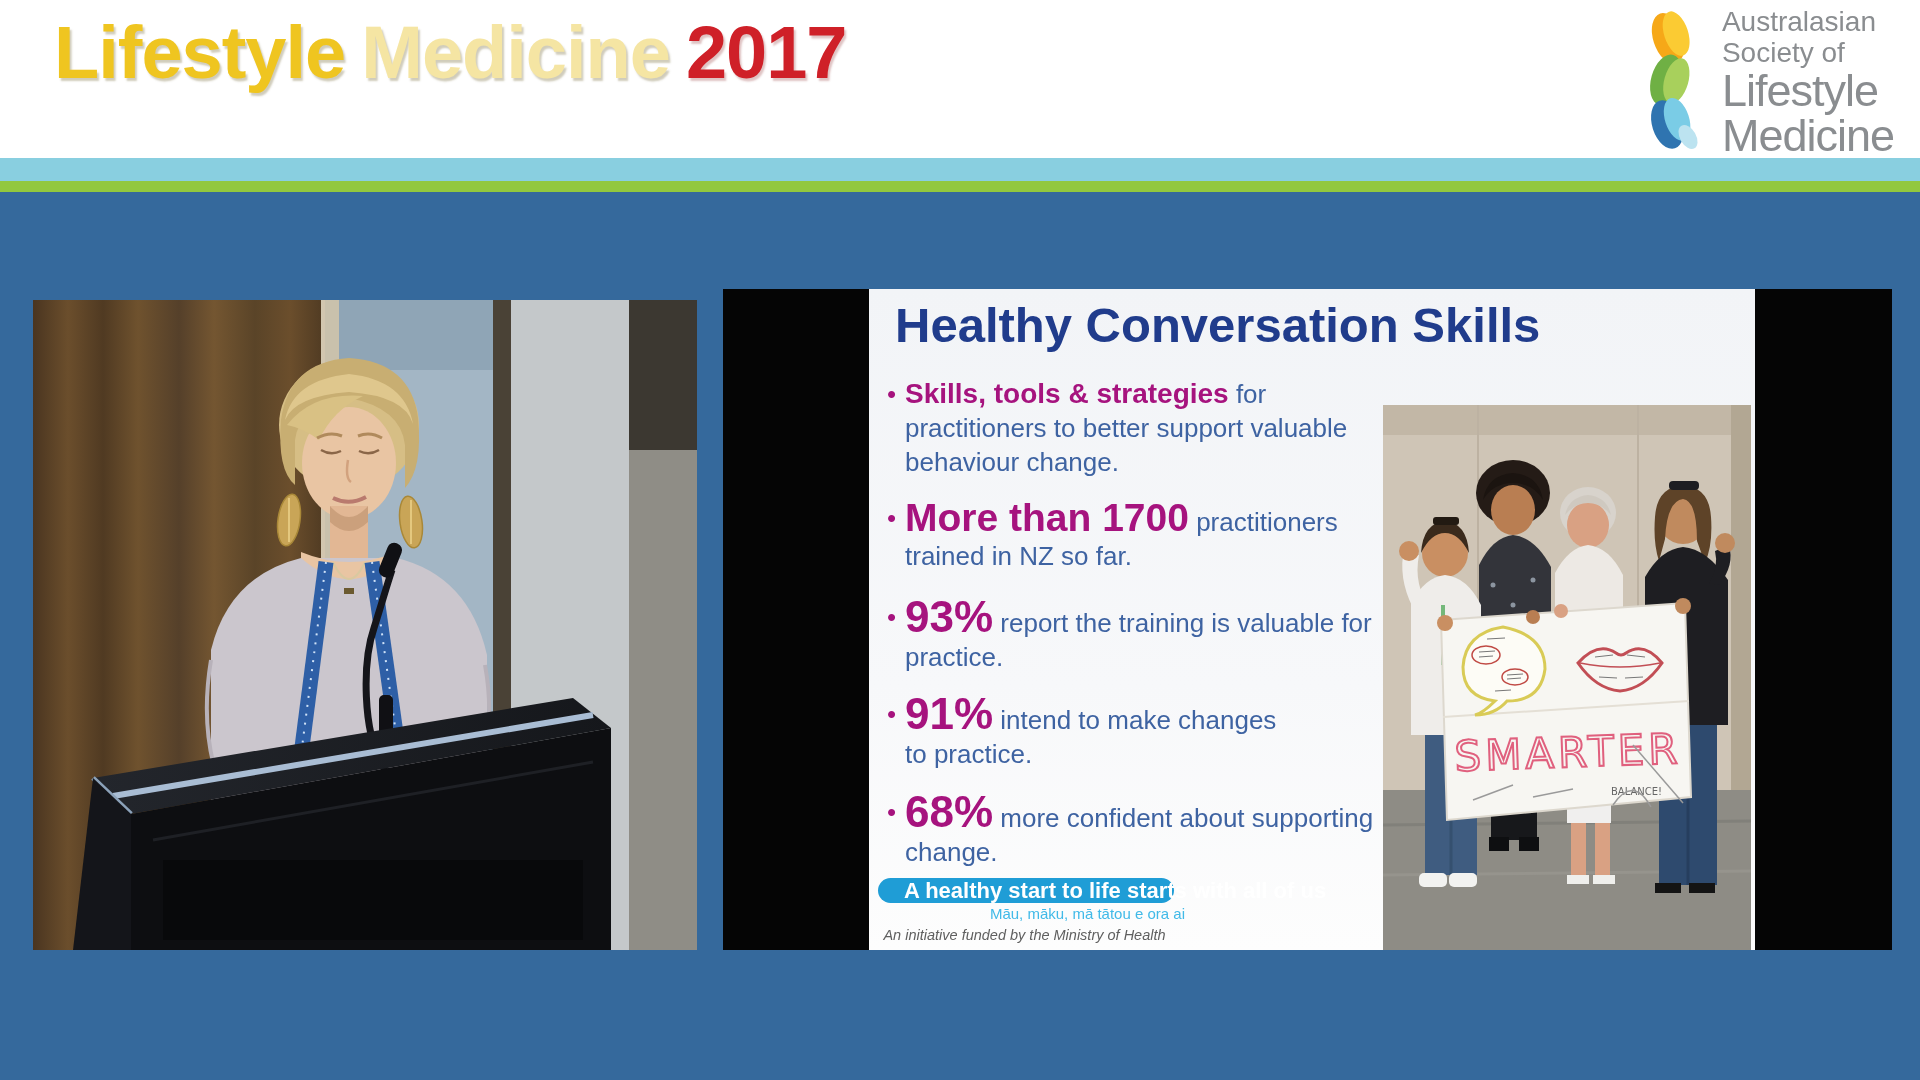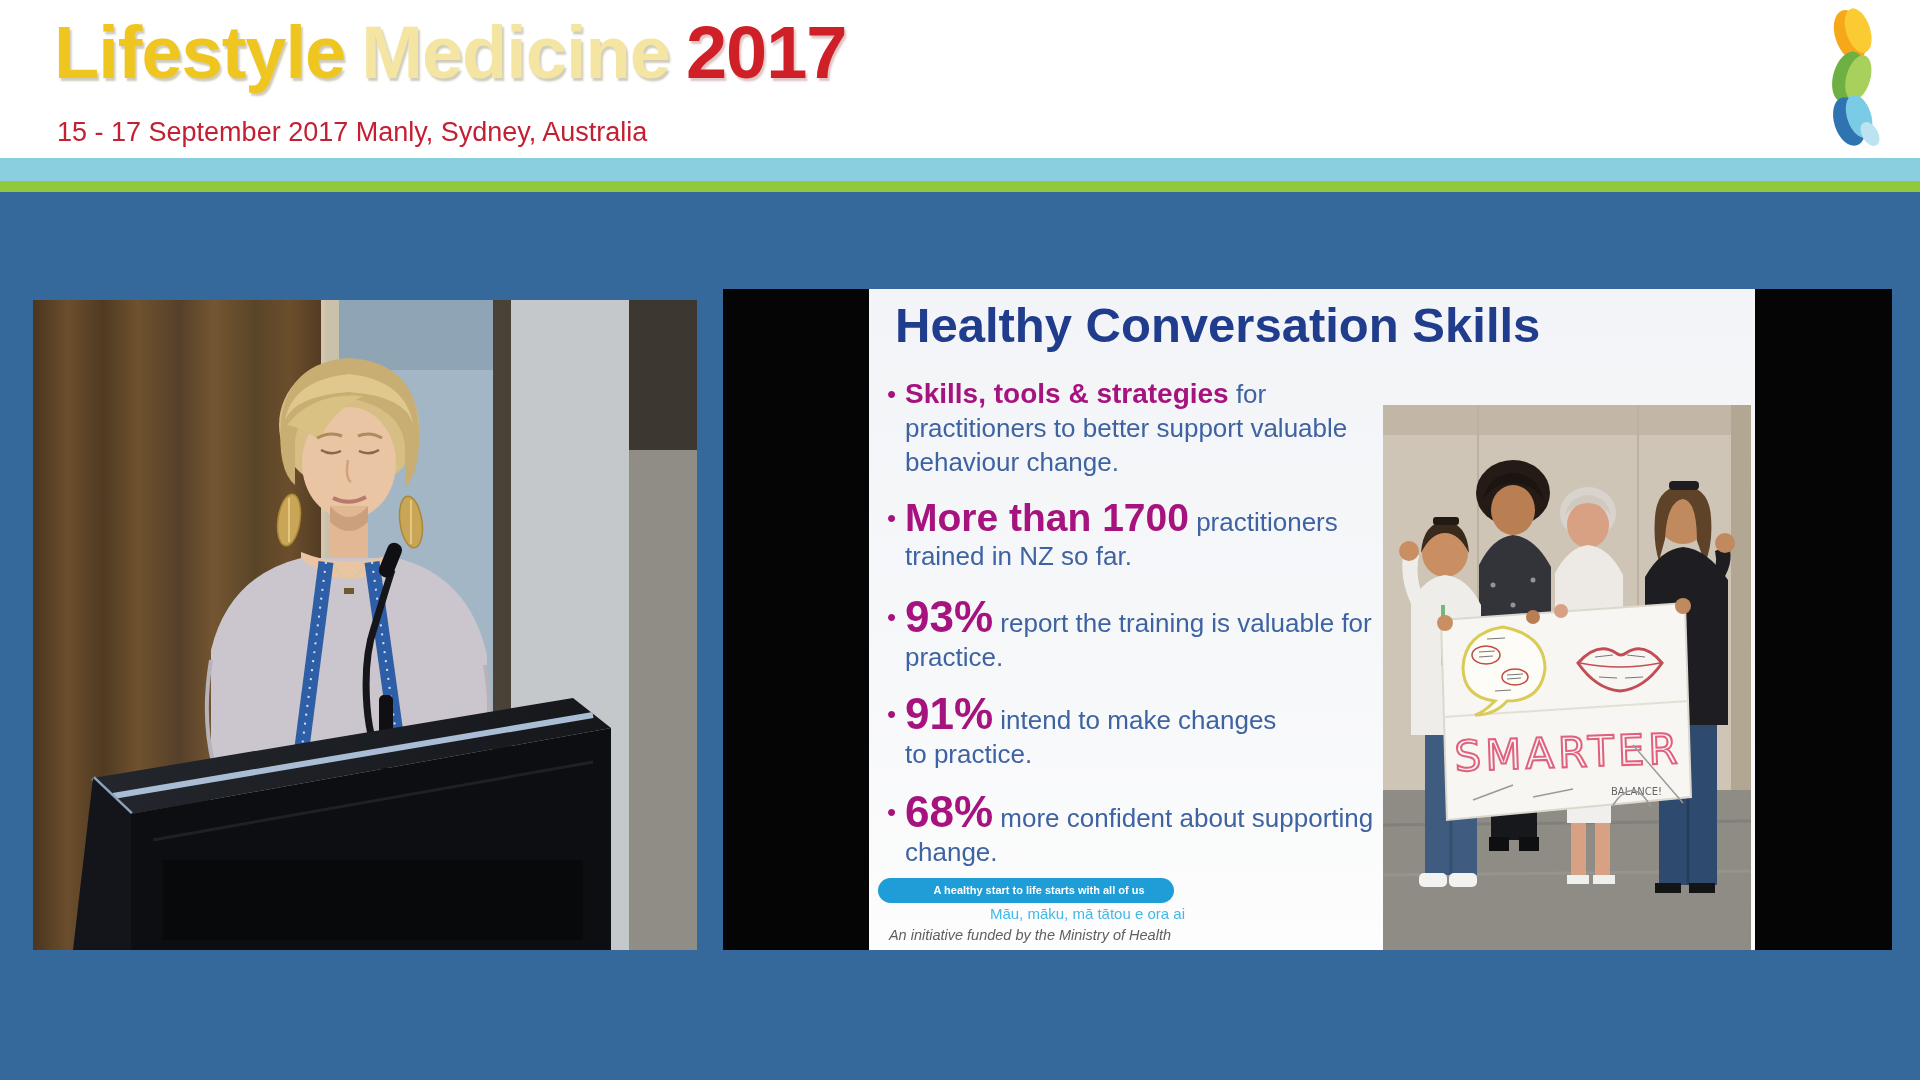--- a/index.html
+++ b/index.html
@@ -46,62 +46,67 @@
          font-family:"Liberation Sans",sans-serif;}
   .slide-title{position:absolute;left:26px;top:8px;font-size:49px;font-weight:bold;color:var(--navy);white-space:nowrap;}
   .bullets{position:absolute;left:18px;top:0;width:520px;list-style:none;}
   .bullets li{position:absolute;left:0;padding-left:18px;width:510px;
               font-size:26px;line-height:34px;color:var(--bodyblue);}
   .bullets li::before{content:"\2022";position:absolute;left:0;top:0;color:var(--magenta);font-size:26px;}
   .b1{top:88px;} .b2{top:212px;} .b3{top:311px;} .b4{top:408px;} .b5{top:506px;}
   .lead{color:var(--magenta);font-weight:bold;}
   .lead-1{font-size:28px;} .lead-2{font-size:39px;} .lead-3{font-size:44px;}
   .banner-pill{position:absolute;left:9px;top:589px;width:296px;height:25px;border-radius:13px;
-               background:var(--banner_blue);color:#fff;font-size:11px;font-weight:bold;
+               background:var(--banner_blue);color:#fff;font-size:22px;font-weight:bold;
                text-align:center;line-height:25px;padding-left:26px;white-space:nowrap;}
   .maori-line{position:absolute;left:26px;top:616px;width:290px;text-align:right;
               font-size:15px;color:var(--maori_blue);}
-  .funding-line{position:absolute;left:9px;top:638px;width:293px;text-align:right;
+  .funding-line{position:absolute;left:9px;top:638px;width:293px;text-align:center;
                 font-size:14.5px;font-style:italic;color:var(--funding_gray);}
   .group-photo{position:absolute;left:514px;top:116px;width:368px;height:545px;overflow:hidden;}
 
   
   .watermark{position:absolute;top:1030px;right:30px;display:flex;align-items:center;gap:24px;}
   .watermark-label{color:var(--watermark_blue);font-size:29px;font-weight:bold;letter-spacing:7px;white-space:nowrap;}
 </style>
 </head>
 <body>
 
 <div class="stage">
 
   <div class="header">
     <div class="title-line">
       <span class="t-gold">Lifestyle</span><span class="t-cream">Medicine</span><span class="t-red">2017</span>
     </div>
-    <div class="subtitle">15 - 17 September 2017 Manly, Sydney, Australia</div>
 
     <div class="logo">
       <svg width="78" height="146" viewBox="0 0 78 146">
 
         <g transform="rotate(-18 38 28)">
           <ellipse cx="34" cy="28" rx="15" ry="26" fill="#F6A818"></ellipse>
           <ellipse cx="43" cy="26" rx="12" ry="23" fill="#FBCB33"></ellipse>
         </g>
 
         <g transform="rotate(16 36 72)">
           <ellipse cx="32" cy="72" rx="15" ry="26" fill="#6FB044"></ellipse>
           <ellipse cx="42" cy="70" rx="12" ry="23" fill="#A8D05C"></ellipse>
         </g>
 
         <g transform="rotate(-18 38 114)">
           <ellipse cx="33" cy="114" rx="15" ry="25" fill="#2F74B0"></ellipse>
           <ellipse cx="44" cy="112" rx="12" ry="22" fill="#7ACCE6"></ellipse>
         </g>
         <ellipse cx="54" cy="128" rx="8" ry="13" fill="#BCE3F0" transform="rotate(-30 54 128)"></ellipse>
       </svg>
+      <div class="logo-text">
+        <div class="sm">Australasian</div>
+        <div class="sm">Society of</div>
+        <div class="lg">Lifestyle</div>
+        <div class="lg">Medicine</div>
+      </div>
     </div>
   </div>
 
   <div class="stripe-cyan"></div>
   <div class="stripe-green"></div>
 
   <div class="speaker-panel">
     <svg width="664" height="650" viewBox="0 0 664 650">
       <defs>
         <linearGradient id="curtain" x1="0" y1="0" x2="1" y2="0">

